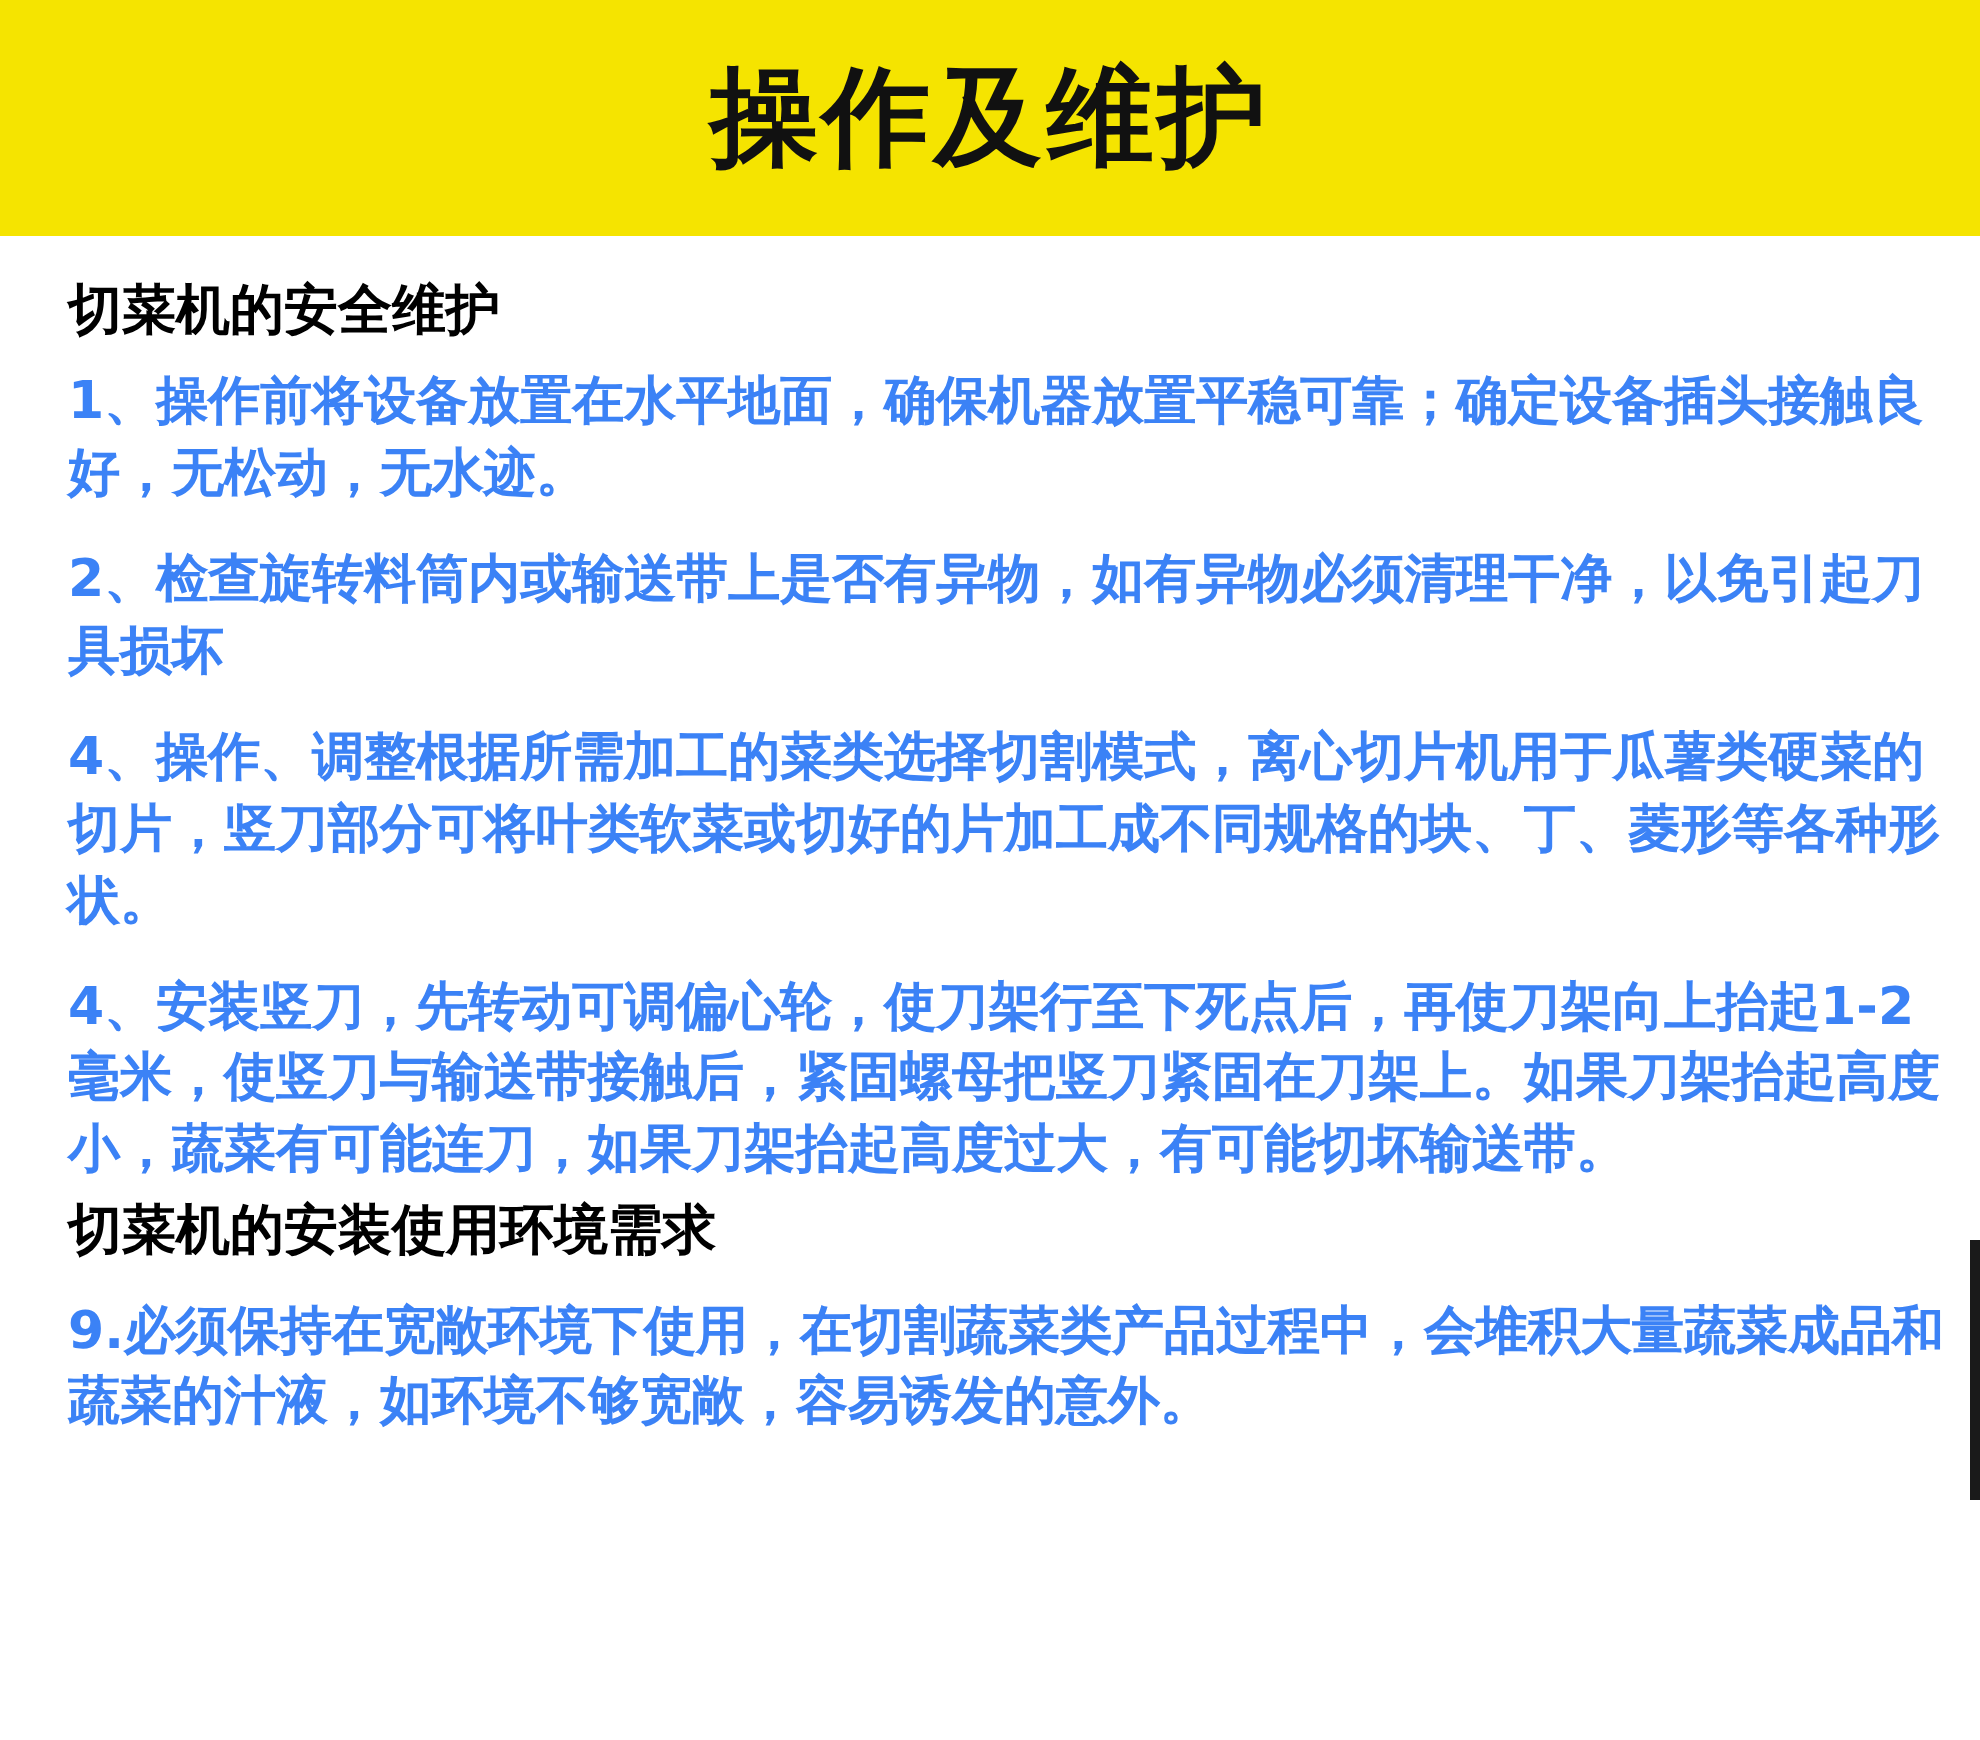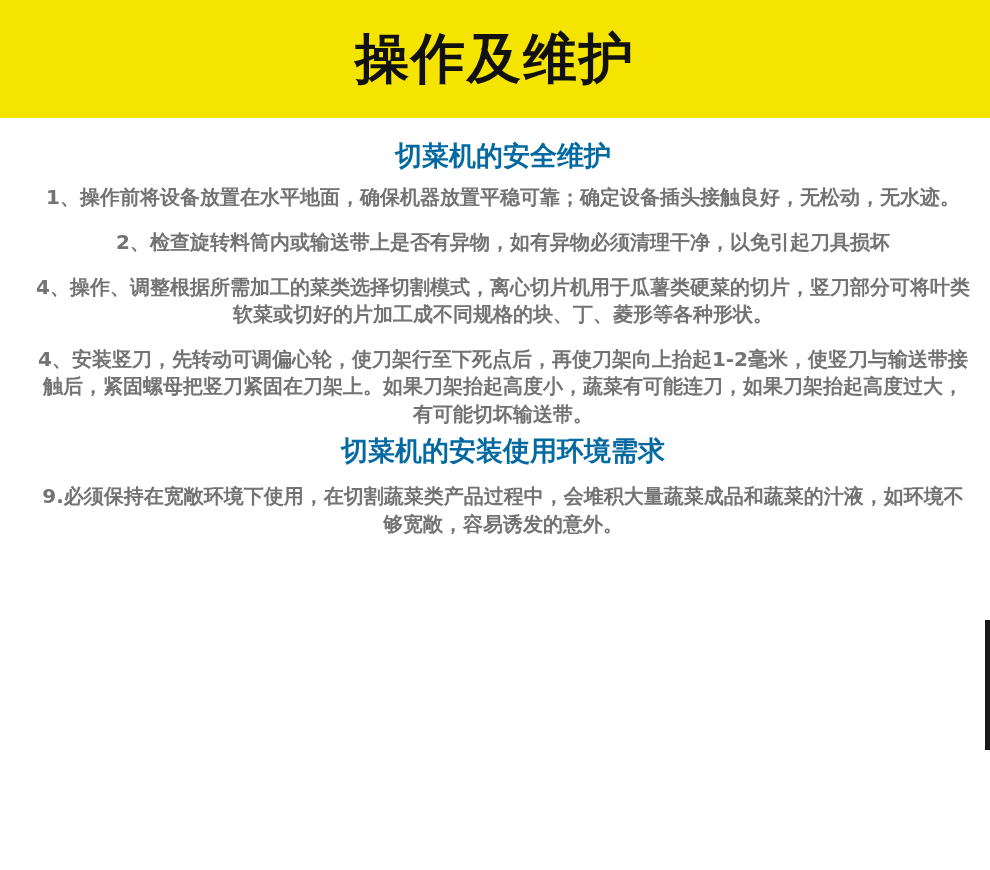--- a/index.html
+++ b/index.html
@@ -13,21 +13,20 @@
     font-family: "Liberation Sans", "DejaVu Sans", sans-serif;
     color: #1a1a1a;
     overflow: hidden;
     position: relative;
   }
   .page {
     width: 990px;
     height: 722px;
     position: relative;
     box-sizing: border-box;
-    text-align: center;
   }
   .banner {
     height: 118px;
     background: #f5e400;
     display: flex;
     align-items: center;
     justify-content: center;
   }
   .banner-title {
     font-size: 54px;
@@ -37,34 +36,34 @@
     line-height: 1;
     font-family: "DejaVu Sans", "Liberation Sans", sans-serif;
   }
   .content {
     padding: 22px 18px 0 34px;
     box-sizing: border-box;
   }
   .section-heading {
     font-size: 27px;
     font-weight: bold;
-    color: #0369a1;
+    color: #000000;
     margin: 0 0 12px 0;
     line-height: 1.2;
     font-family: "DejaVu Sans", "Liberation Sans", sans-serif;
   }
   .section-heading.second {
     margin-top: 6px;
   }
   .para {
-    font-size: 20px;
+    font-size: 26px;
     font-weight: bold;
     line-height: 1.38;
     margin: 0 0 17px 0;
-    color: #737373;
+    color: #3b82f6;
     letter-spacing: 0px;
     font-family: "DejaVu Sans", "Liberation Sans", sans-serif;
   }
   .para:last-child {
     margin-bottom: 0;
     margin-top: 16px;
   }
   .edge-mark {
     position: absolute;
     right: 0;

